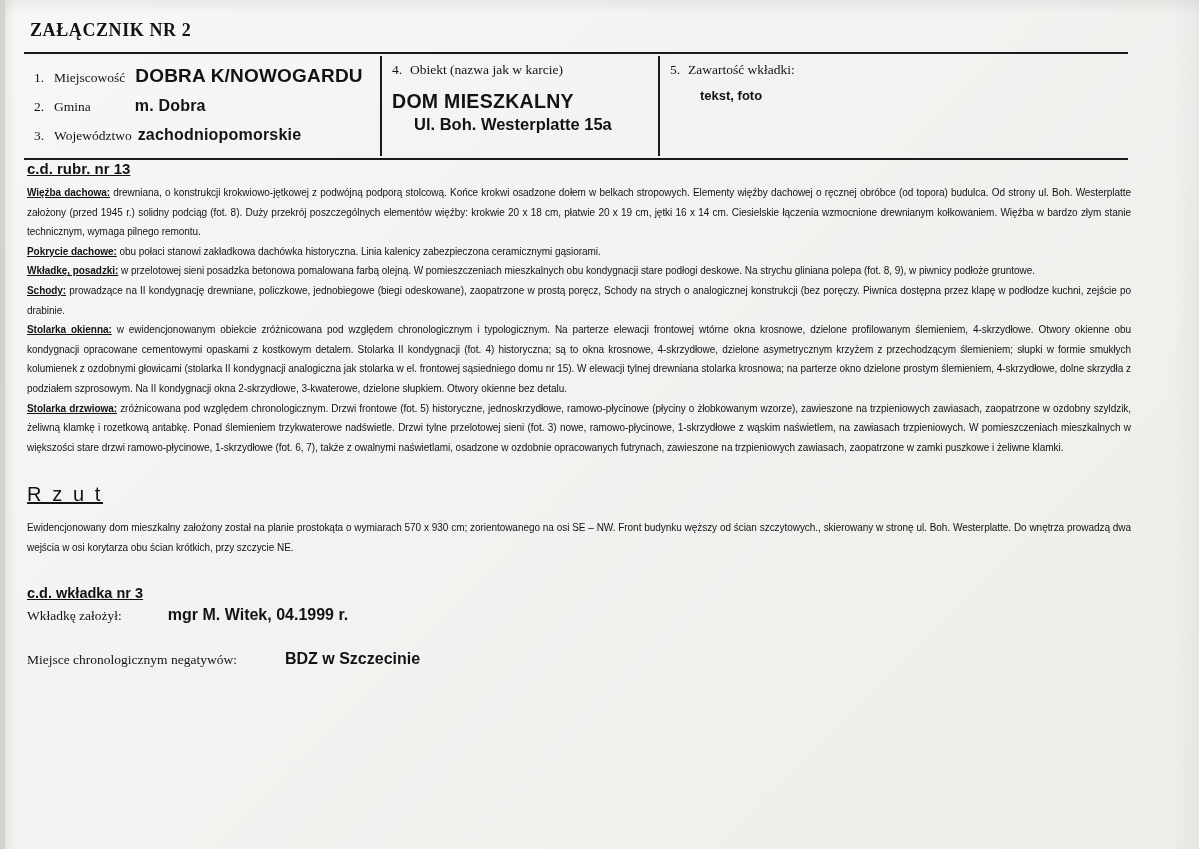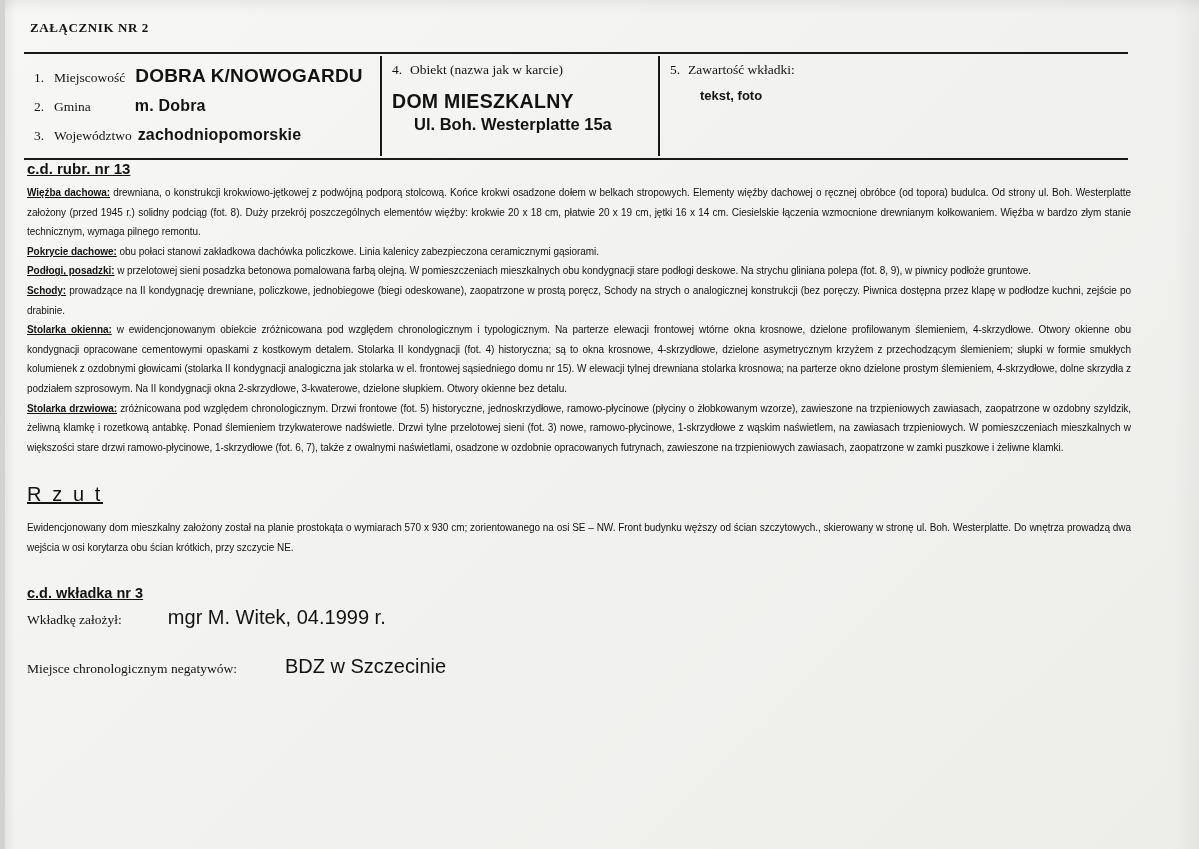--- a/index.html
+++ b/index.html
@@ -50,21 +50,21 @@
   }
   .doc-title {
     font-family: "Liberation Serif", serif;
     font-weight: bold;
     font-size: 16.5px;
     letter-spacing: 0.6px;
   }
   .doc-annex {
     font-family: "Liberation Serif", serif;
     font-weight: bold;
-    font-size: 13px;
+    font-size: 18px;
     letter-spacing: 0.6px;
     white-space: nowrap;
   }
 
   
   .rule {
     position: absolute;
     left: 24px;
     width: 1104px;
     height: 2px;
@@ -205,22 +205,22 @@
     align-items: baseline;
     margin-top: 2px;
     gap: 32px;
   }
   .foot-label {
     font-family: "Liberation Serif", serif;
     font-size: 13.5px;
   }
   .foot-value {
     font-family: "Liberation Sans", sans-serif;
-    font-weight: normal;
-    font-size: 20px;
+    font-weight: bold;
+    font-size: 16px;
     margin-left: 14px;
   }
   .foot-row.neg { margin-top: 26px; }
   .foot-row.neg .foot-value { margin-left: 16px; }
 </style>
 </head>
 <body>
 
 <div class="scan-page"></div>
 <div class="scan-edge-left"></div>
@@ -273,23 +273,23 @@
   </div>
 
   <div class="rule rule-below-table"></div>
 
   <div class="body-wrap">
 
     <div class="sec-head">c.d. rubr. nr 13</div>
 
     <p class="para"><span class="lead">Więźba dachowa:</span><span> drewniana, o konstrukcji krokwiowo-jętkowej z podwójną podporą stolcową. Końce krokwi osadzone dołem w belkach stropowych. Elementy więźby dachowej o ręcznej obróbce (od topora)  budulca. Od strony ul. Boh. Westerplatte założony (przed 1945 r.) solidny podciąg (fot. 8). Duży przekrój poszczególnych elementów więźby: krokwie 20 x 18 cm, płatwie 20 x 19 cm, jętki 16 x 14 cm. Ciesielskie łączenia wzmocnione drewnianym kołkowaniem. Więźba w bardzo złym stanie technicznym, wymaga pilnego remontu.</span></p>
 
-    <p class="para"><span class="lead">Pokrycie dachowe:</span><span> obu połaci stanowi zakładkowa dachówka policzkowe. Linia kalenicy zabezpieczona ceramicznymi gąsiorami.</span></p>
-
-    <p class="para"><span class="lead">Podłogi, posadzki:</span><span> w przelotowej sieni posadzka betonowa pomalowana farbą olejną. W pomieszczeniach mieszkalnych obu kondygnacji stare podłogi deskowe. Na strychu gliniana polepa (fot. 8, 9), w piwnicy podłoże gruntowe.</span></p>
+    <p class="para"><span class="lead">Pokrycie dachowe:</span><span> obu połaci stanowi zakładkowa dachówka historyczna. Linia kalenicy zabezpieczona ceramicznymi gąsiorami.</span></p>
+
+    <p class="para"><span class="lead">Wkładkę, posadzki:</span><span> w przelotowej sieni posadzka betonowa pomalowana farbą olejną. W pomieszczeniach mieszkalnych obu kondygnacji stare podłogi deskowe. Na strychu gliniana polepa (fot. 8, 9), w piwnicy podłoże gruntowe.</span></p>
 
     <p class="para"><span class="lead">Schody:</span><span> prowadzące na II kondygnację drewniane, policzkowe, jednobiegowe (biegi odeskowane), zaopatrzone w prostą poręcz, Schody na strych o analogicznej konstrukcji (bez poręczy. Piwnica dostępna przez klapę w podłodze kuchni, zejście po drabinie.</span></p>
 
     <p class="para"><span class="lead">Stolarka okienna:</span><span> w ewidencjonowanym obiekcie zróżnicowana pod względem chronologicznym i typologicznym. Na parterze elewacji frontowej wtórne okna krosnowe, dzielone profilowanym ślemieniem, 4-skrzydłowe. Otwory okienne obu kondygnacji opracowane cementowymi opaskami z kostkowym detalem. Stolarka  II kondygnacji (fot. 4) historyczna; są to okna krosnowe, 4-skrzydłowe, dzielone asymetrycznym krzyżem z przechodzącym ślemieniem; słupki w formie smukłych kolumienek z ozdobnymi głowicami  (stolarka II kondygnacji analogiczna jak stolarka w el. frontowej sąsiedniego domu nr 15). W elewacji tylnej drewniana stolarka krosnowa; na parterze okno dzielone prostym ślemieniem, 4-skrzydłowe, dolne skrzydła z podziałem szprosowym. Na II kondygnacji okna 2-skrzydłowe,  3-kwaterowe, dzielone słupkiem. Otwory okienne bez detalu.</span></p>
 
     <p class="para"><span class="lead">Stolarka drzwiowa:</span><span> zróżnicowana pod względem chronologicznym. Drzwi frontowe (fot. 5)  historyczne, jednoskrzydłowe, ramowo-płycinowe (płyciny o żłobkowanym wzorze), zawieszone na trzpieniowych zawiasach, zaopatrzone w ozdobny szyldzik, żeliwną klamkę i rozetkową antabkę. Ponad ślemieniem trzykwaterowe nadświetle. Drzwi tylne przelotowej sieni (fot. 3) nowe, ramowo-płycinowe, 1-skrzydłowe z wąskim naświetlem, na zawiasach trzpieniowych.  W pomieszczeniach mieszkalnych w większości stare drzwi ramowo-płycinowe, 1-skrzydłowe (fot. 6, 7), także z owalnymi naświetlami, osadzone w ozdobnie opracowanych futrynach, zawieszone na trzpieniowych zawiasach, zaopatrzone w zamki puszkowe i żeliwne klamki.</span></p>
 
     <div class="block-rzut">
       <div class="rzut-head">R z u t</div>
       <p class="para">Ewidencjonowany dom mieszkalny założony został na planie prostokąta o wymiarach 570 x 930 cm; zorientowanego na osi SE – NW. Front budynku węższy od ścian szczytowych., skierowany w stronę ul. Boh. Westerplatte. Do wnętrza prowadzą dwa wejścia w osi korytarza obu ścian krótkich, przy szczycie NE.</p>

